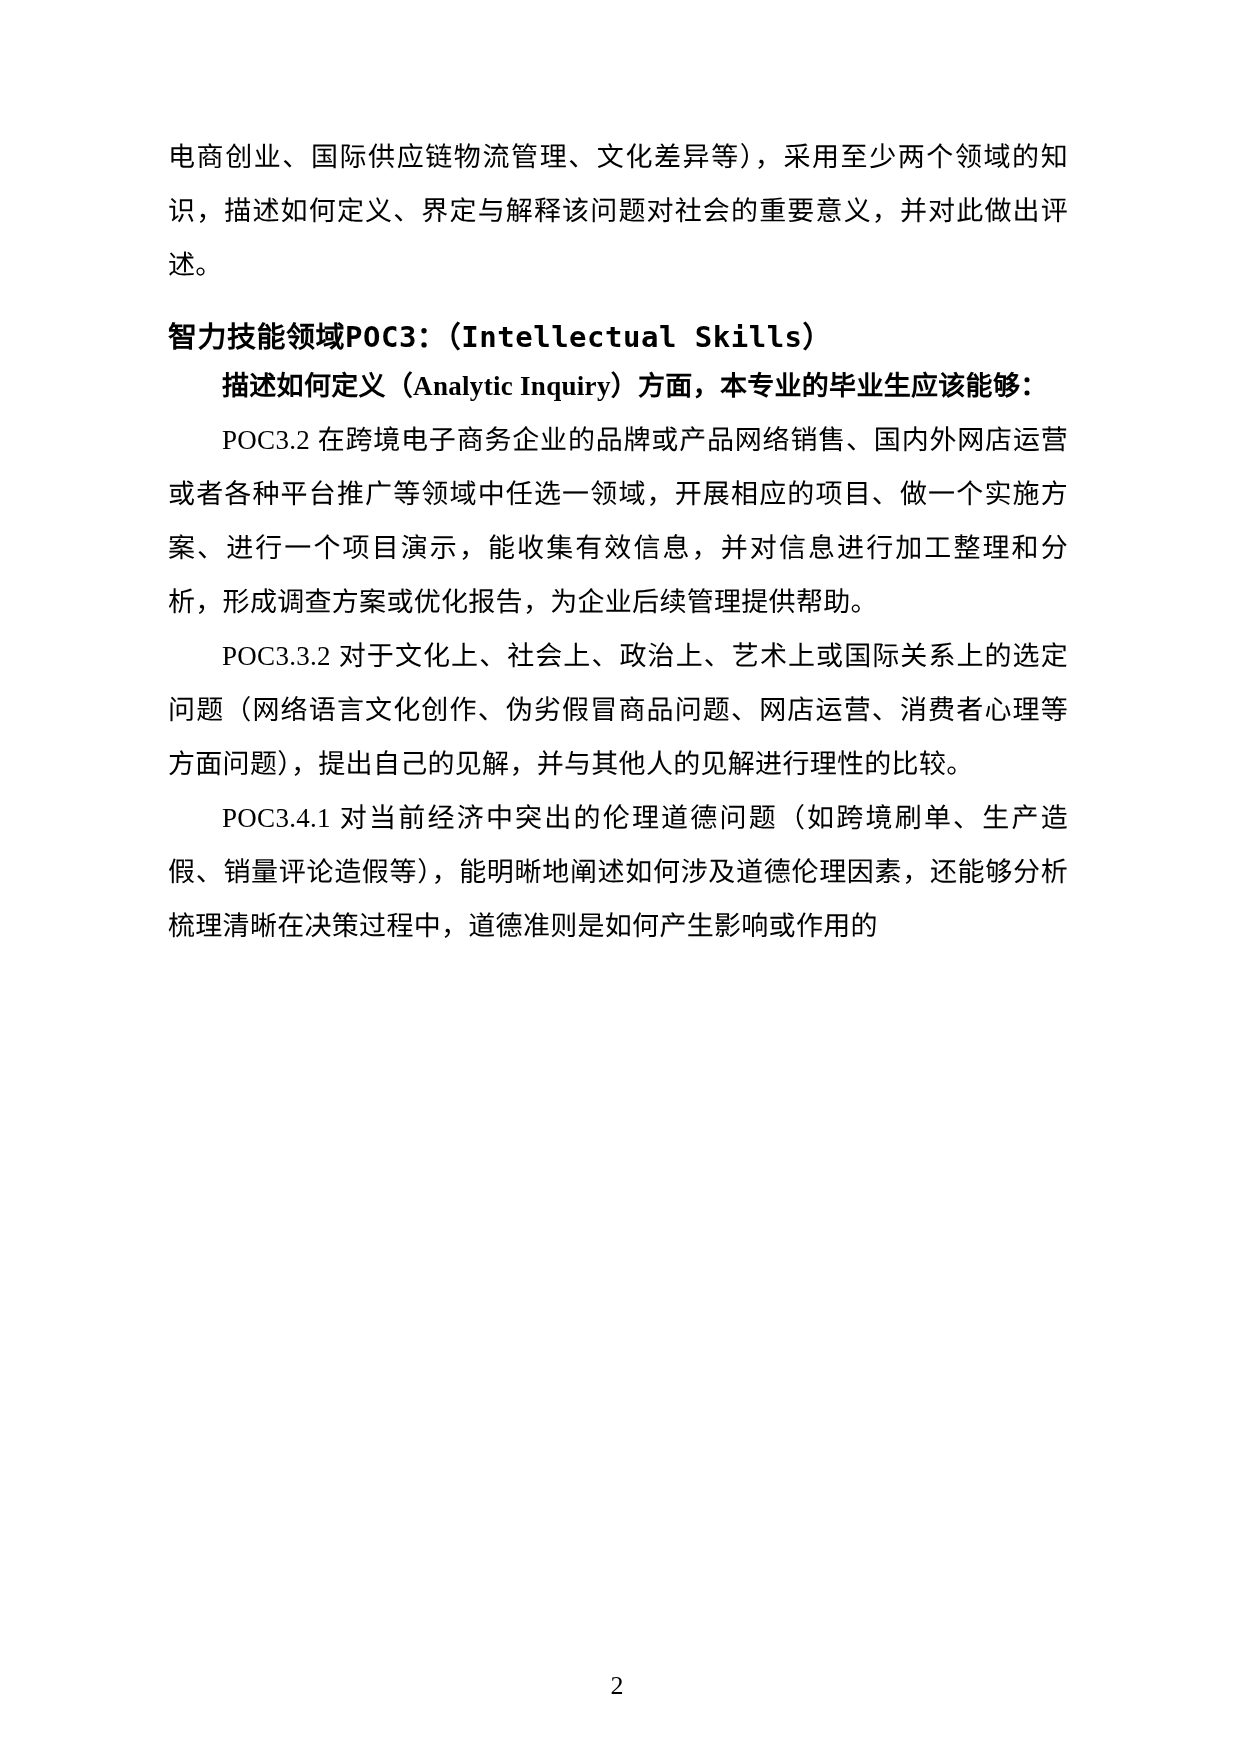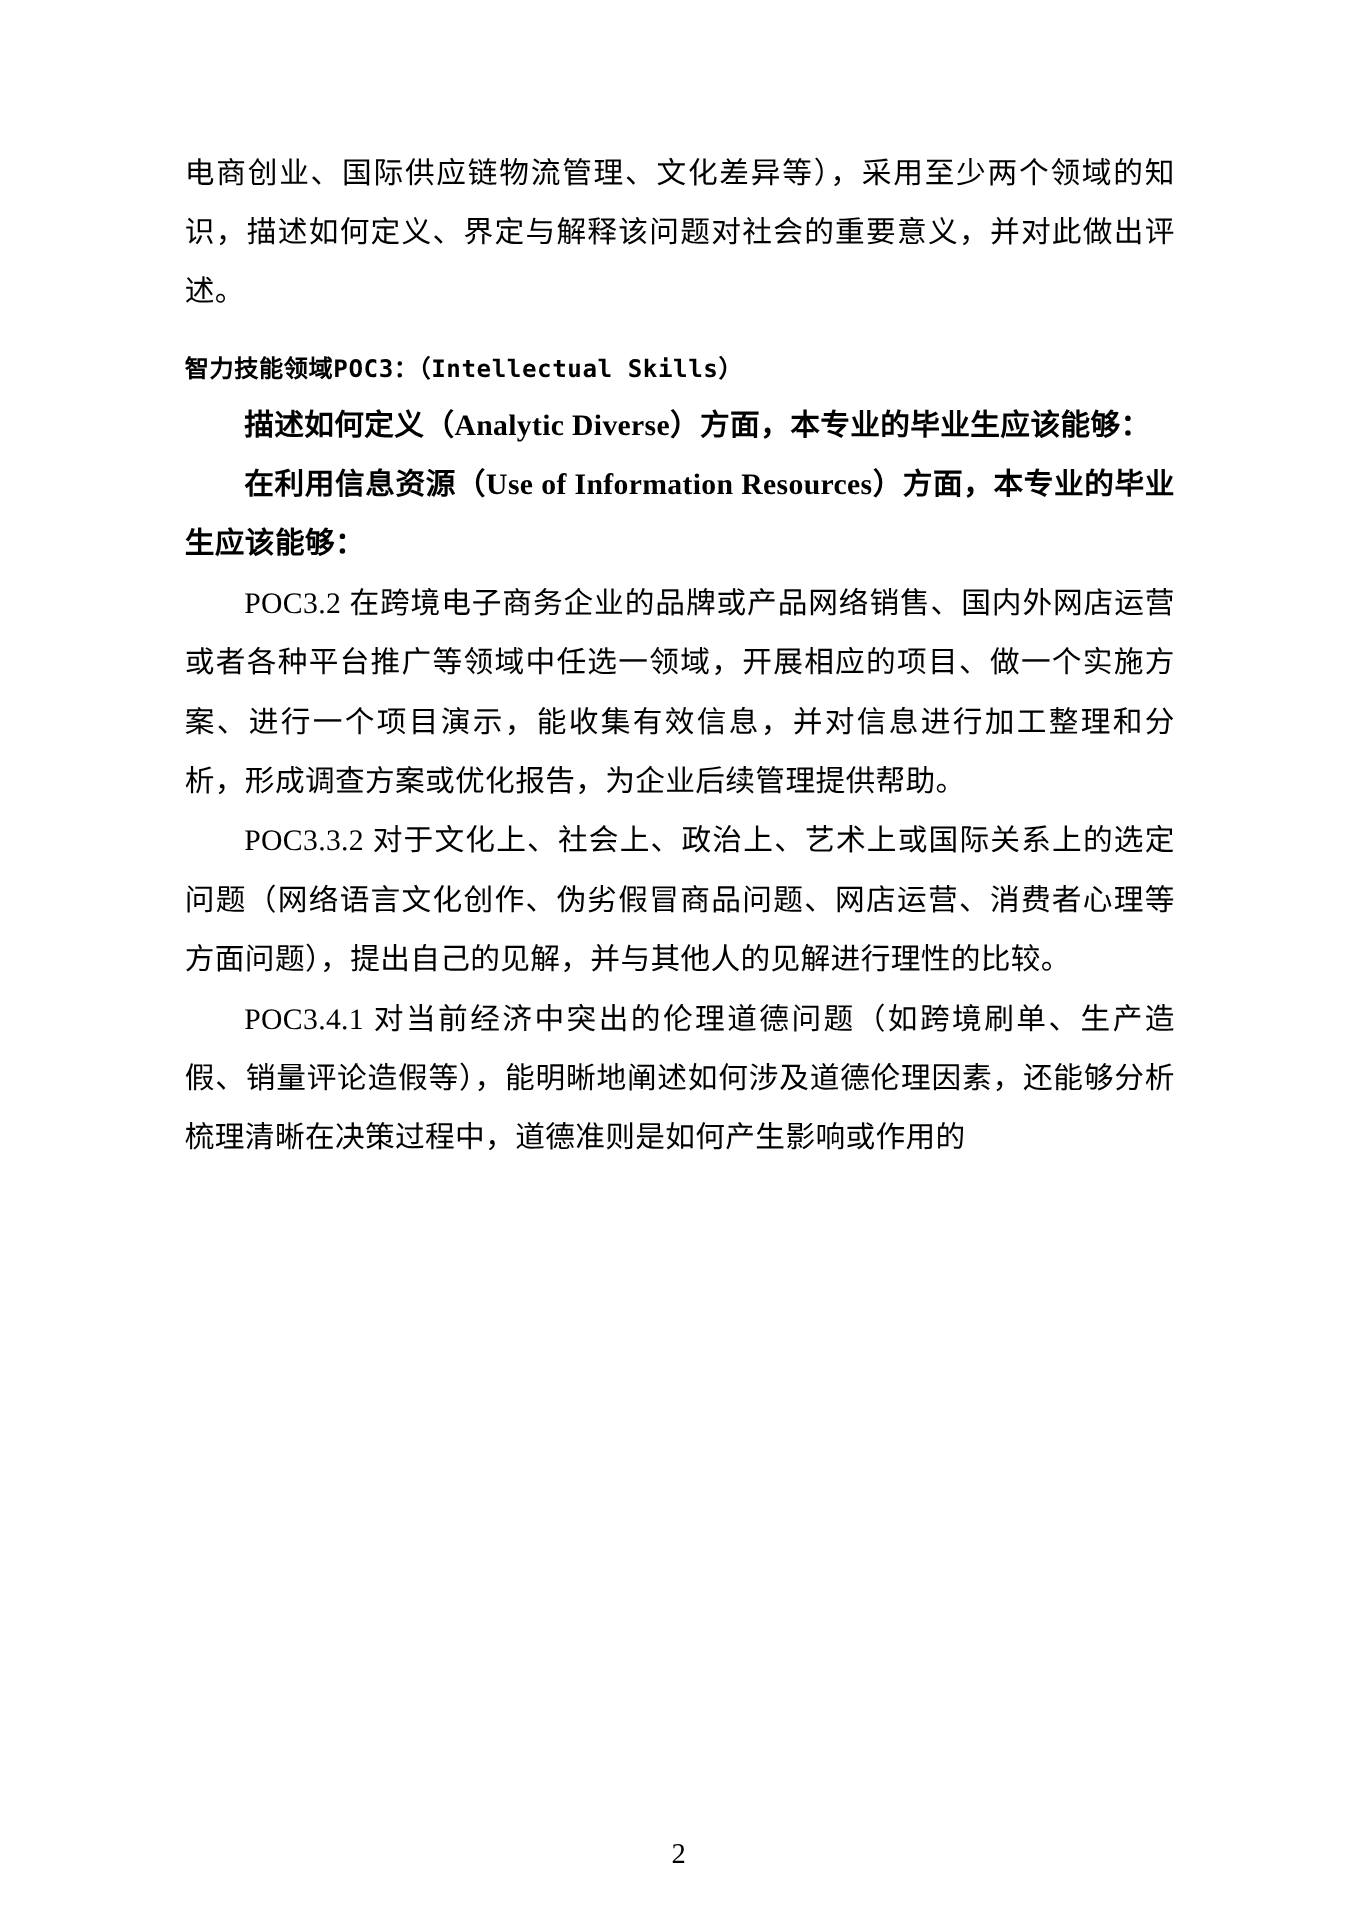--- a/index.html
+++ b/index.html
@@ -27,21 +27,21 @@
     text-align: justify;
     text-indent: 2em;
     font-weight: 400;
     letter-spacing: 0.3px;
   }
   .body-par.no-indent {
     text-indent: 0;
   }
   .doc-heading {
     margin: 23px 0 0 0;
-    font-size: 22px;
+    font-size: 29px;
     line-height: 44px;
     font-weight: 700;
     text-indent: 0;
     text-align: left;
     font-family: "DejaVu Sans Mono", "Liberation Sans", "DejaVu Sans", sans-serif;
     letter-spacing: 0.5px;
   }
   .subhead {
     margin: 0;
     font-size: 27px;
@@ -71,24 +71,23 @@
 </style>
 </head>
 <body>
 
 <div class="page">
 
   <p class="body-par no-indent">电商创业、国际供应链物流管理、文化差异等），采用至少两个领域的知识，描述如何定义、界定与解释该问题对社会的重要意义，并对此做出评述。</p>
 
   <p class="doc-heading">智力技能领域POC3：（Intellectual Skills）</p>
 
-  <p class="subhead"><span class="zh">描述如何定义（</span><span class="en">Analytic Diverse</span><span class="zh">）方面，本专业的毕业生应该能够：</span></p>
+  <p class="subhead"><span class="zh">描述如何定义（</span><span class="en">Analytic Inquiry</span><span class="zh">）方面，本专业的毕业生应该能够：</span></p>
 
 
-  <p class="subhead"><span class="zh">在利用信息资源（</span><span class="en">Use of Information Resources</span><span class="zh">）方面，本专业的毕业生应该能够：</span></p>
 
   <p class="body-par">POC3.2 在跨境电子商务企业的品牌或产品网络销售、国内外网店运营或者各种平台推广等领域中任选一领域，开展相应的项目、做一个实施方案、进行一个项目演示，能收集有效信息，并对信息进行加工整理和分析，形成调查方案或优化报告，为企业后续管理提供帮助。</p>
 
 
 
   <p class="body-par">POC3.3.2 对于文化上、社会上、政治上、艺术上或国际关系上的选定问题（网络语言文化创作、伪劣假冒商品问题、网店运营、消费者心理等方面问题），提出自己的见解，并与其他人的见解进行理性的比较。</p>
 
 
   <p class="body-par">POC3.4.1 对当前经济中突出的伦理道德问题（如跨境刷单、生产造假、销量评论造假等），能明晰地阐述如何涉及道德伦理因素，还能够分析梳理清晰在决策过程中，道德准则是如何产生影响或作用的</p>
 

